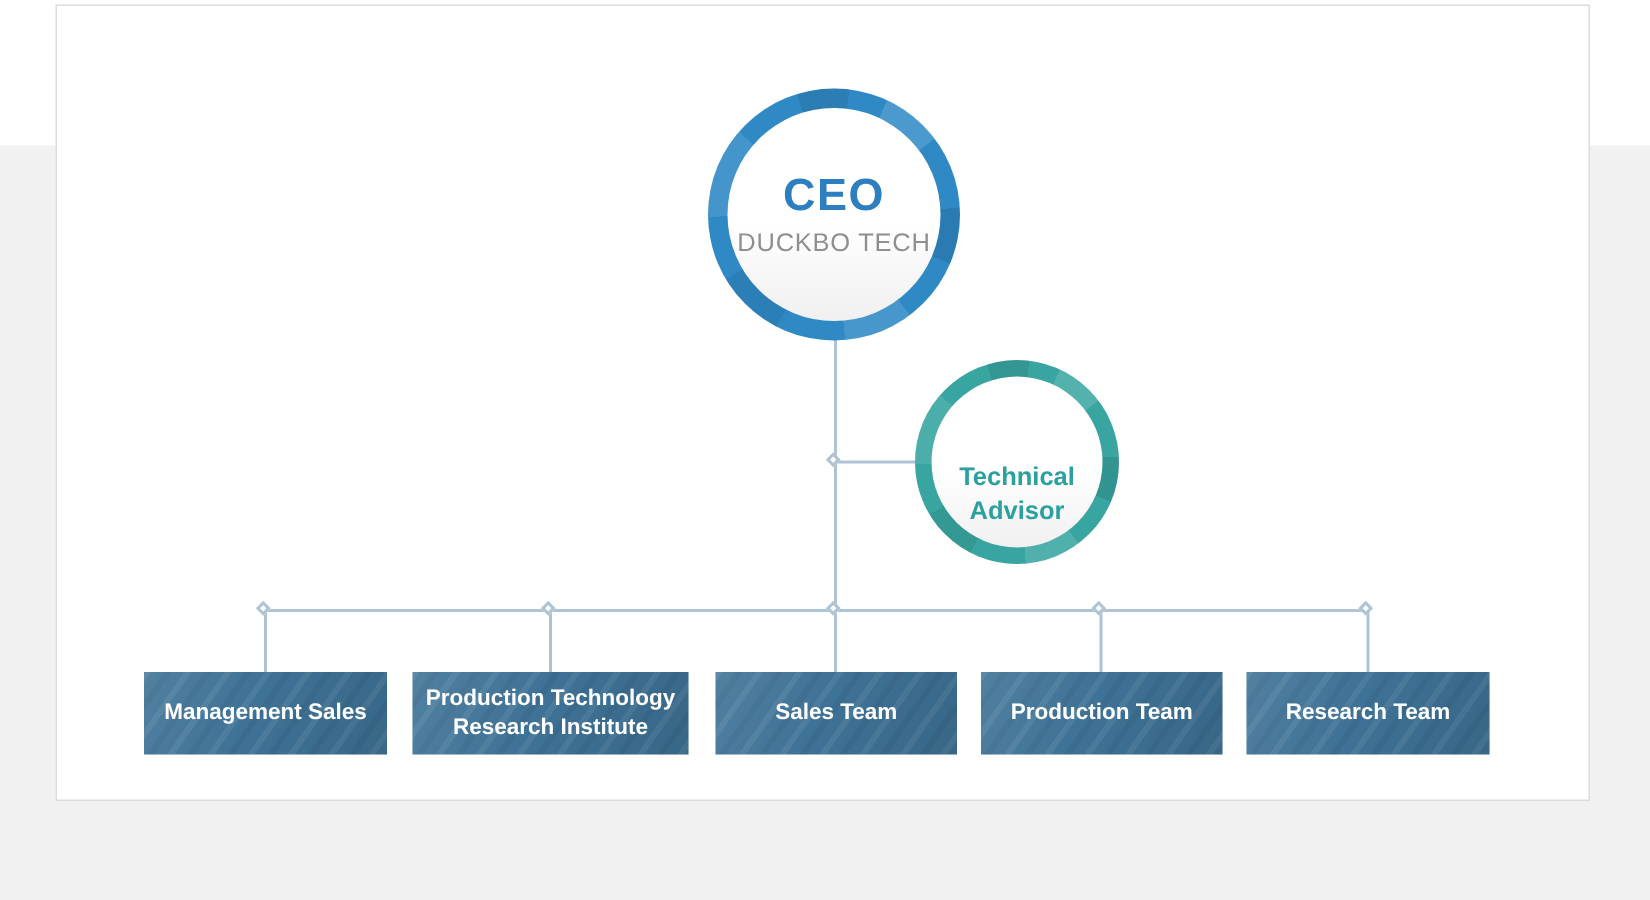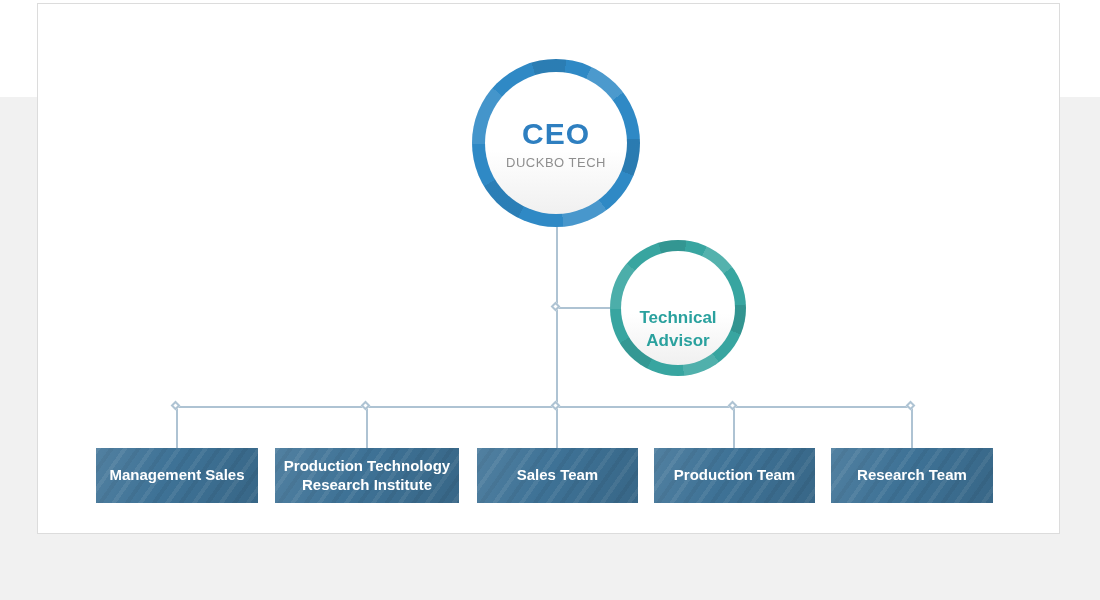--- a/index.html
+++ b/index.html
@@ -61,21 +61,21 @@
   }
   #ceo-node{
     left:434px;top:55px;width:168px;height:168px;
     background-color:var(--ceo-ring);
   }
   #ceo-node .inner{inset:13px;}
   .ceo-title{
     color:var(--ceo-text);font-size:30px;font-weight:bold;letter-spacing:1px;
   }
   .ceo-subtitle{
-    margin-top:4px;color:var(--ceo-subtitle-text);font-size:13px;letter-spacing:0.5px;
+    margin-top:4px;color:var(--ceo-subtitle-text);font-size:17px;letter-spacing:0.5px;
   }
   #advisor-node{
     left:572px;top:236px;width:136px;height:136px;
     background-color:var(--advisor-ring);
   }
   #advisor-node .inner{inset:11px;}
   .advisor-label{
     color:var(--advisor-text);font-size:17px;font-weight:bold;line-height:1.35;
     width:86px;
     margin-top:43px;

